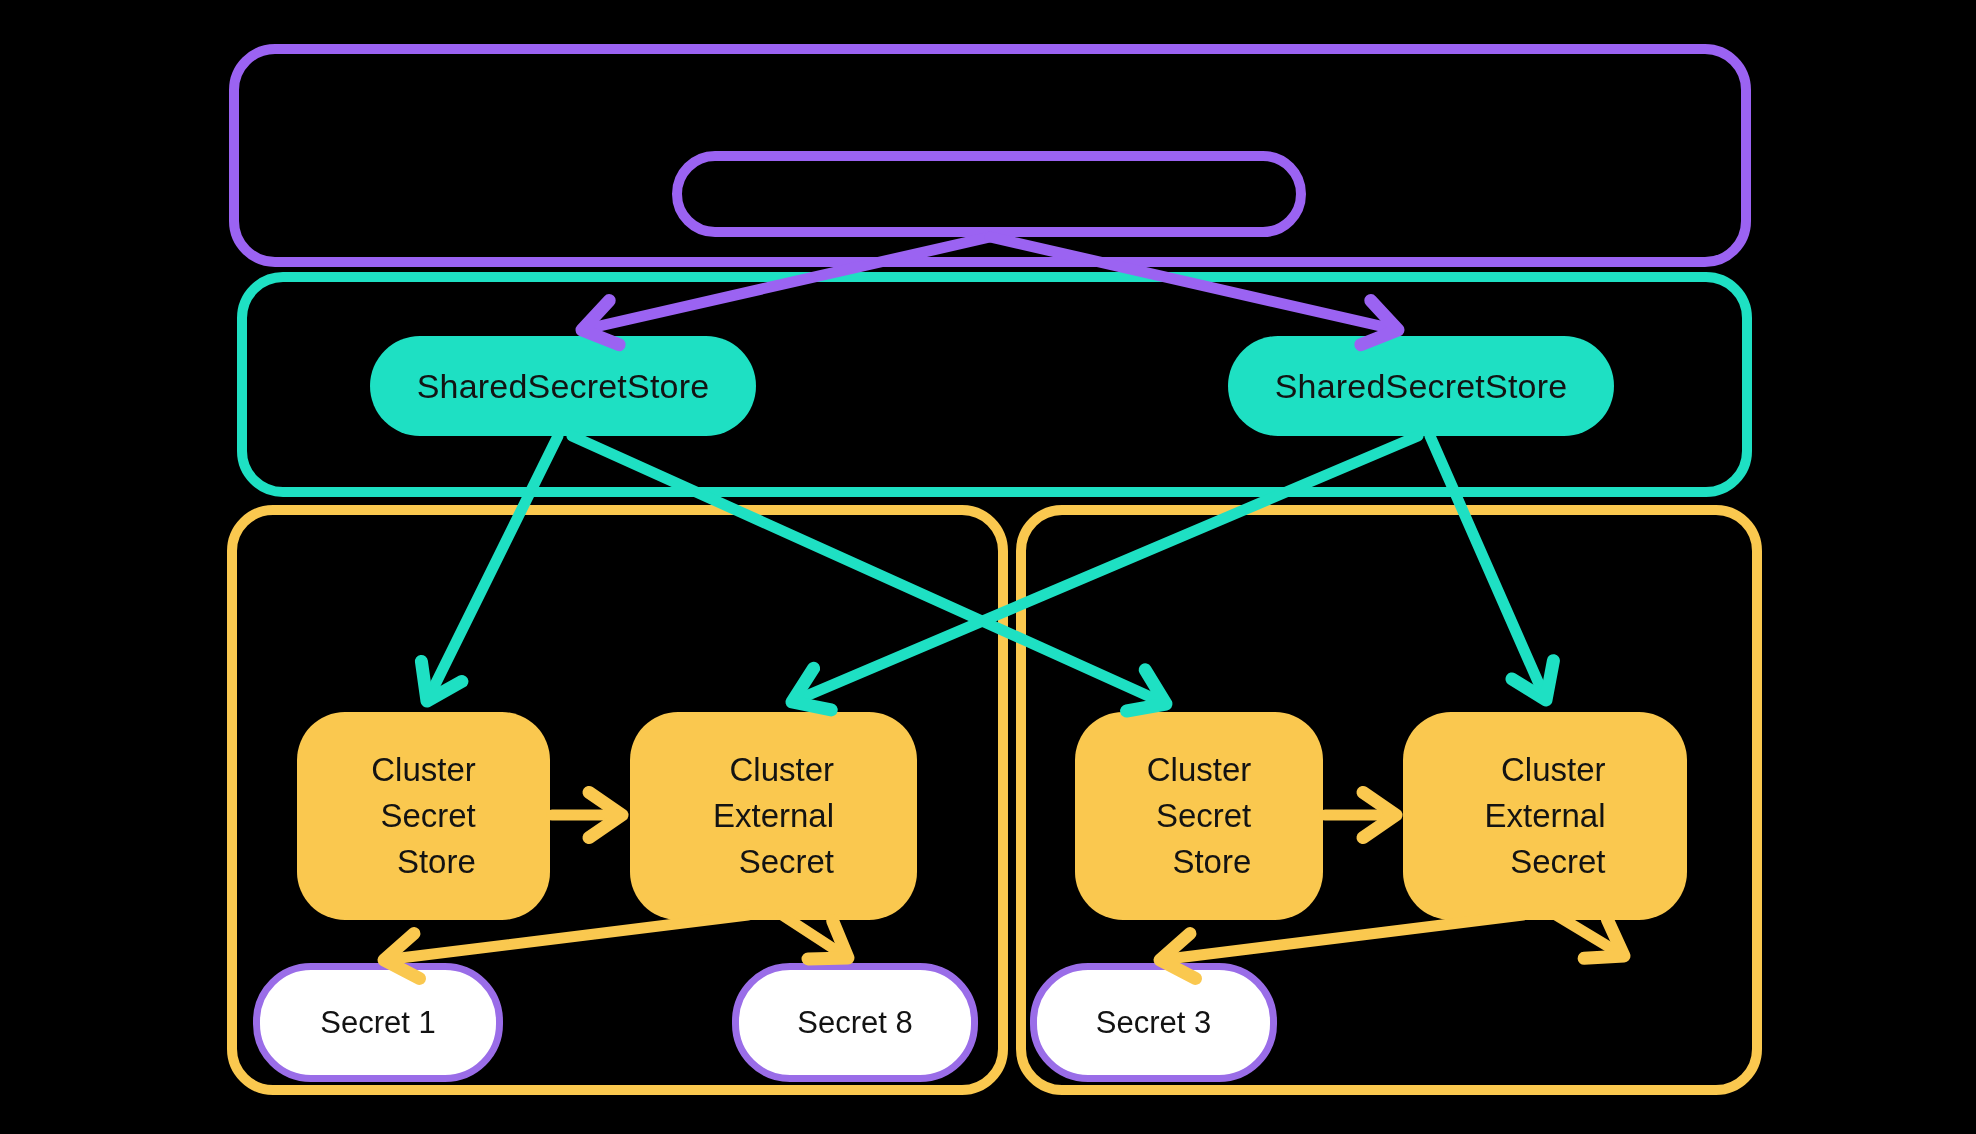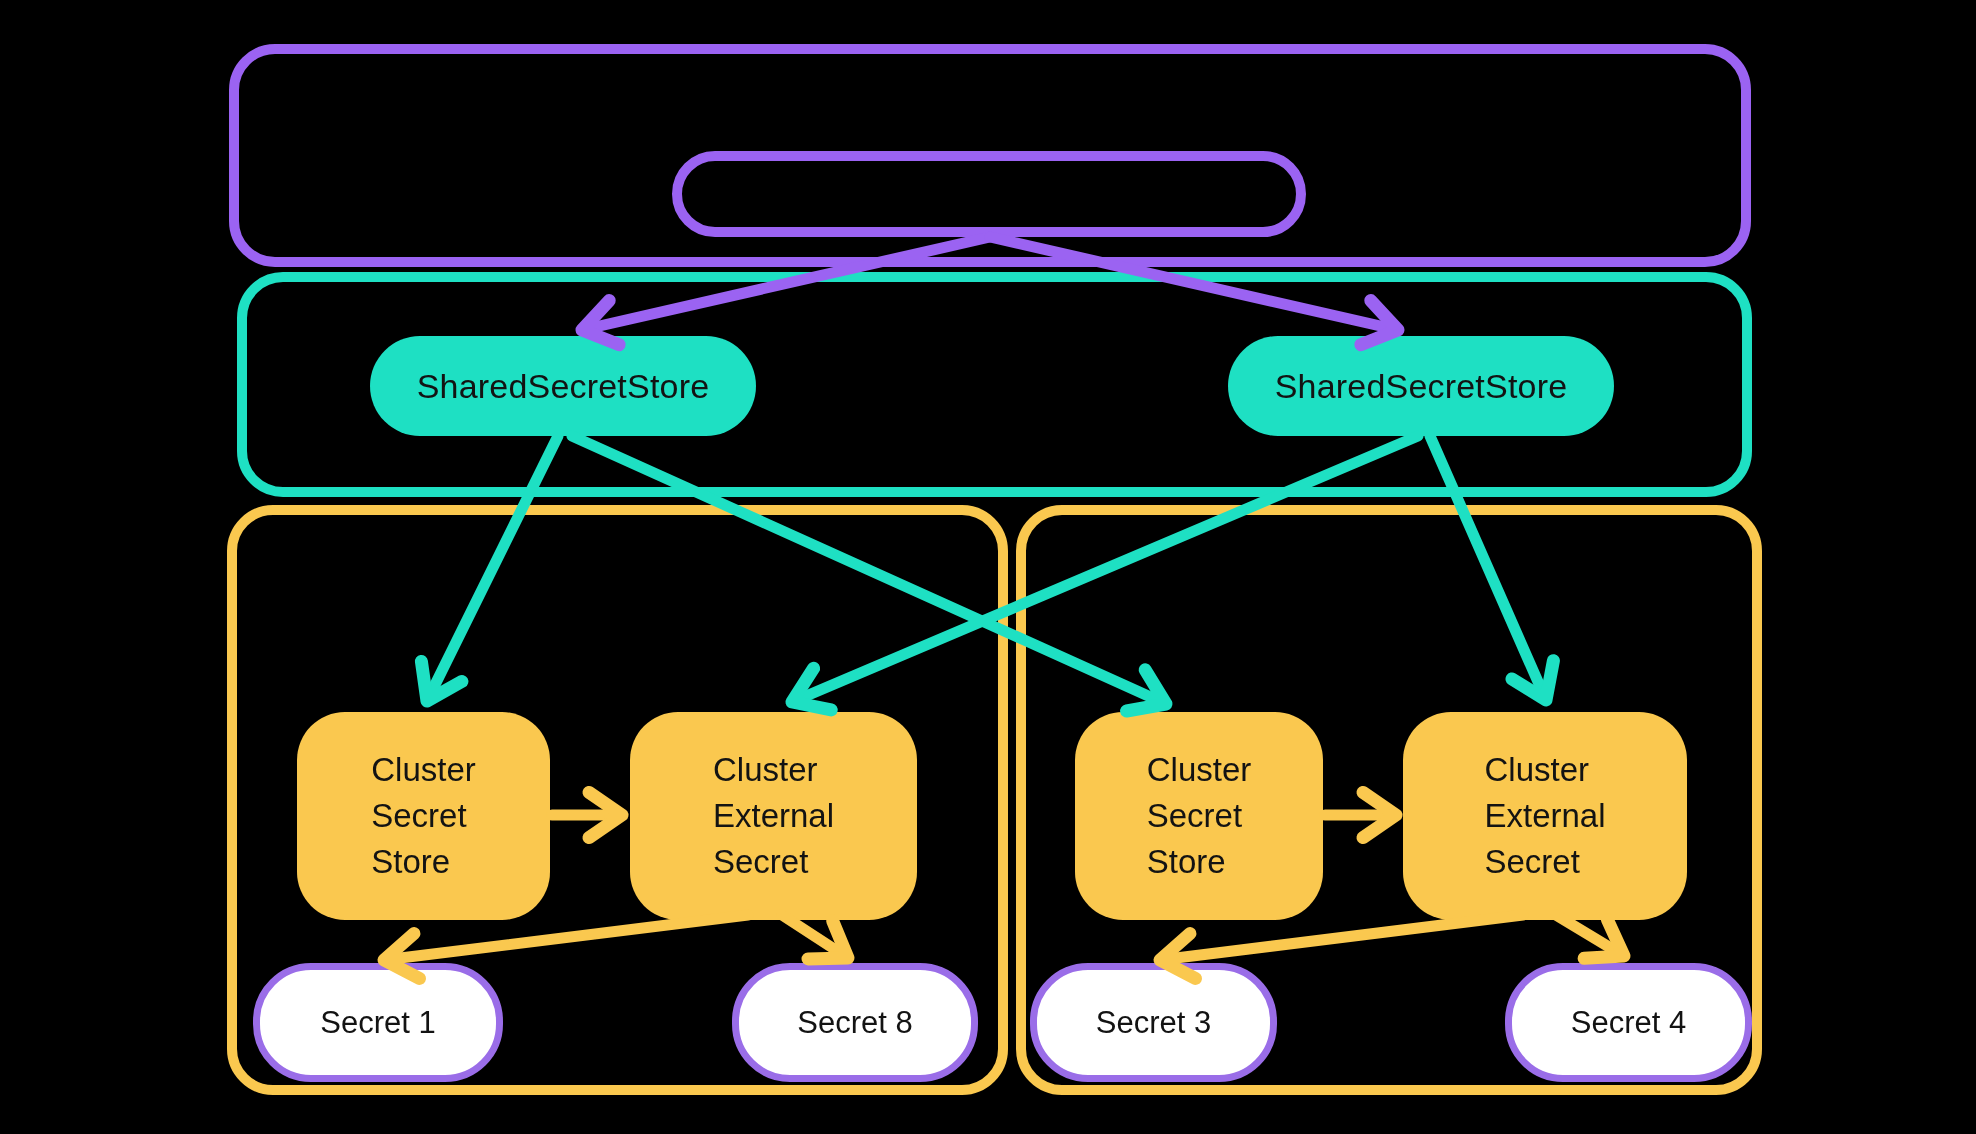--- a/index.html
+++ b/index.html
@@ -16,21 +16,21 @@
   .teal-border{border-color:var(--teal);}
   .yellow-border{border-color:var(--yellow);}
   .teal-fill{background:var(--teal);}
   .yellow-fill{background:var(--yellow);}
   .center{display:flex;align-items:center;justify-content:center;}
   .pill-label{
     font-size:34px;color:var(--text);letter-spacing:0.2px;white-space:nowrap;
   }
   .node-label{
     font-size:33px;color:var(--text);line-height:1.4;
-    white-space:pre-line;text-align:left;
+    white-space:pre-line;text-align:right;
   }
   .secret-pill{
     background:var(--secret-fill);
     border:7px solid var(--secret-border);
     border-radius:58px;
   }
   .secret-label{font-size:31px;color:var(--text);white-space:nowrap;}
   #arrow-layer{position:absolute;left:0;top:0;pointer-events:none;}
 </style>
 </head>
@@ -77,23 +77,20 @@
 Store</span>
   </div>
   <div class="abs center yellow-fill" style="left:1403px;top:712px;width:284px;height:208px;border-radius:48px;">
     <span class="node-label">Cluster
 External
 Secret</span>
   </div>
   <div class="abs center secret-pill" style="left:1030px;top:963px;width:247px;height:119px;text-align:center;">
     <span class="secret-label">Secret 3</span>
   </div>
-  <div class="abs center secret-pill" style="left:1505px;top:963px;width:247px;height:119px;">
-    <span class="secret-label">Secret 4</span>
-  </div>
 
   <svg id="arrow-layer" width="1976" height="1134" viewBox="0 0 1976 1134">
       <g>
         <line x1="990" y1="237" x2="582" y2="330" stroke="#9B63F2" stroke-width="11" stroke-linecap="round"></line>
         <polyline points="609.2,300.6 582,330 619.2,344.7" fill="none" stroke="#9B63F2" stroke-width="13" stroke-linecap="round" stroke-linejoin="round"></polyline>
       </g>
       <g>
         <line x1="990" y1="237" x2="1398" y2="330" stroke="#9B63F2" stroke-width="11" stroke-linecap="round"></line>
         <polyline points="1360.8,344.7 1398,330 1370.8,300.6" fill="none" stroke="#9B63F2" stroke-width="13" stroke-linecap="round" stroke-linejoin="round"></polyline>
       </g>

